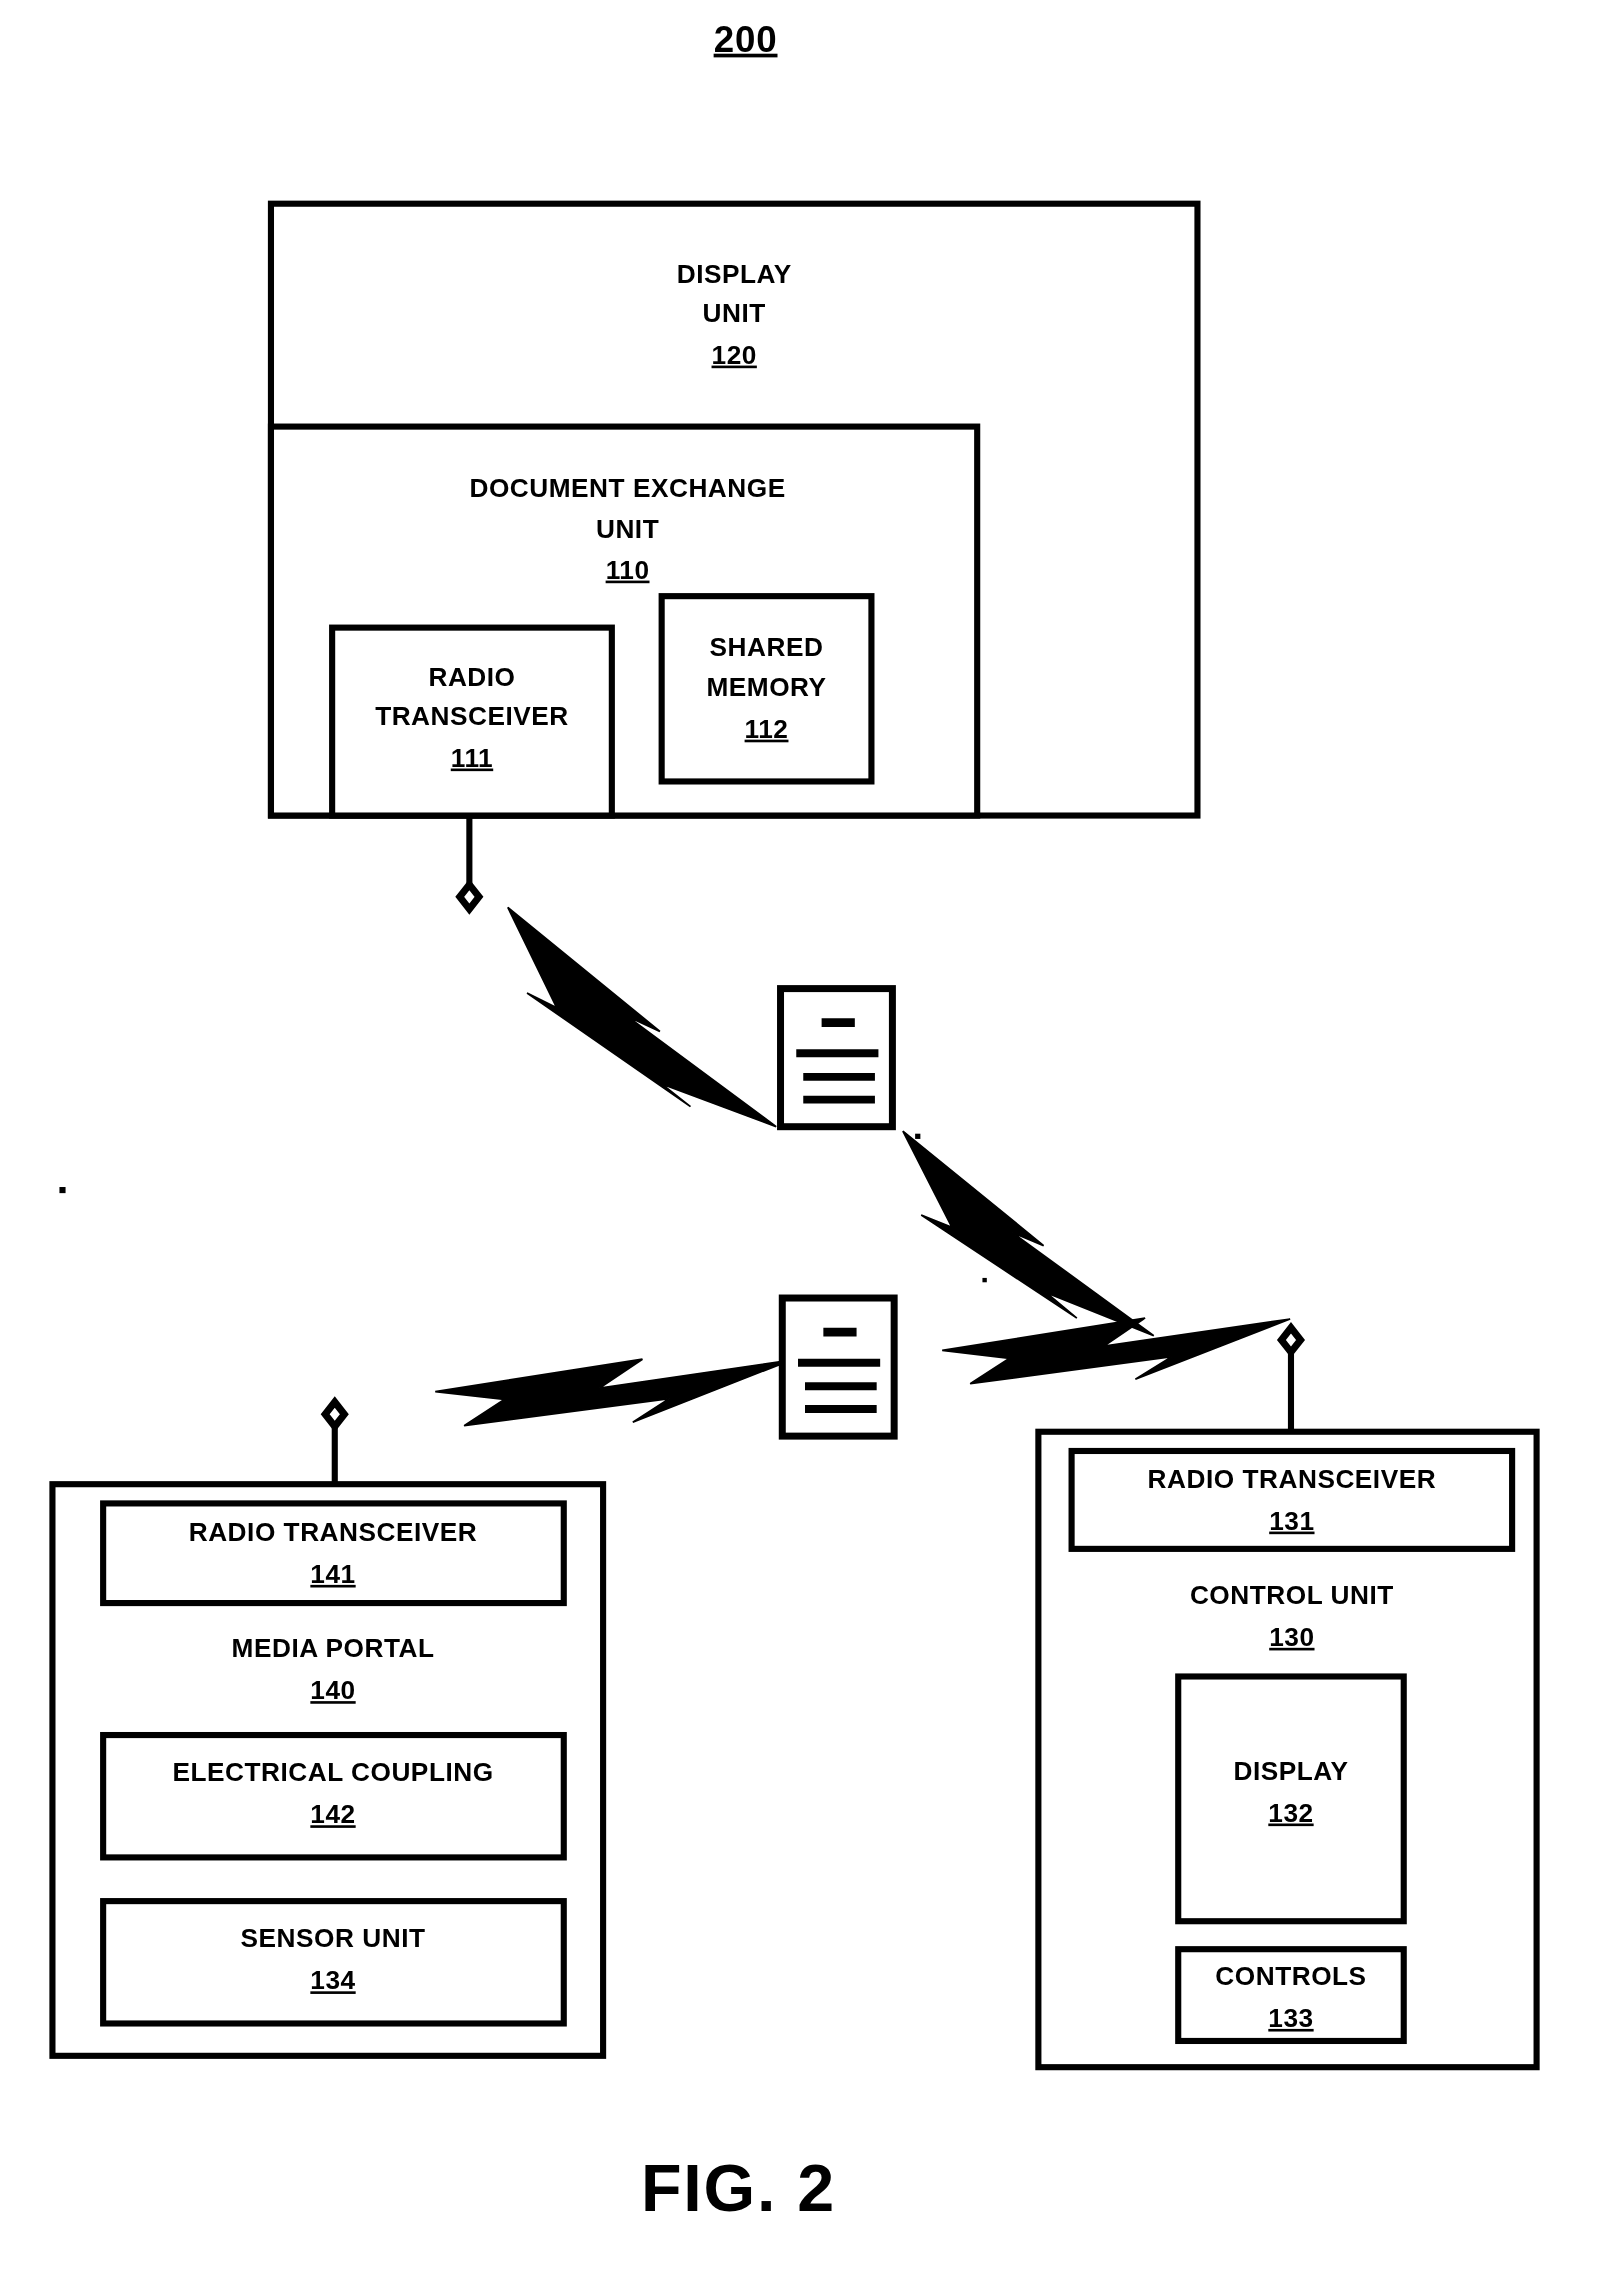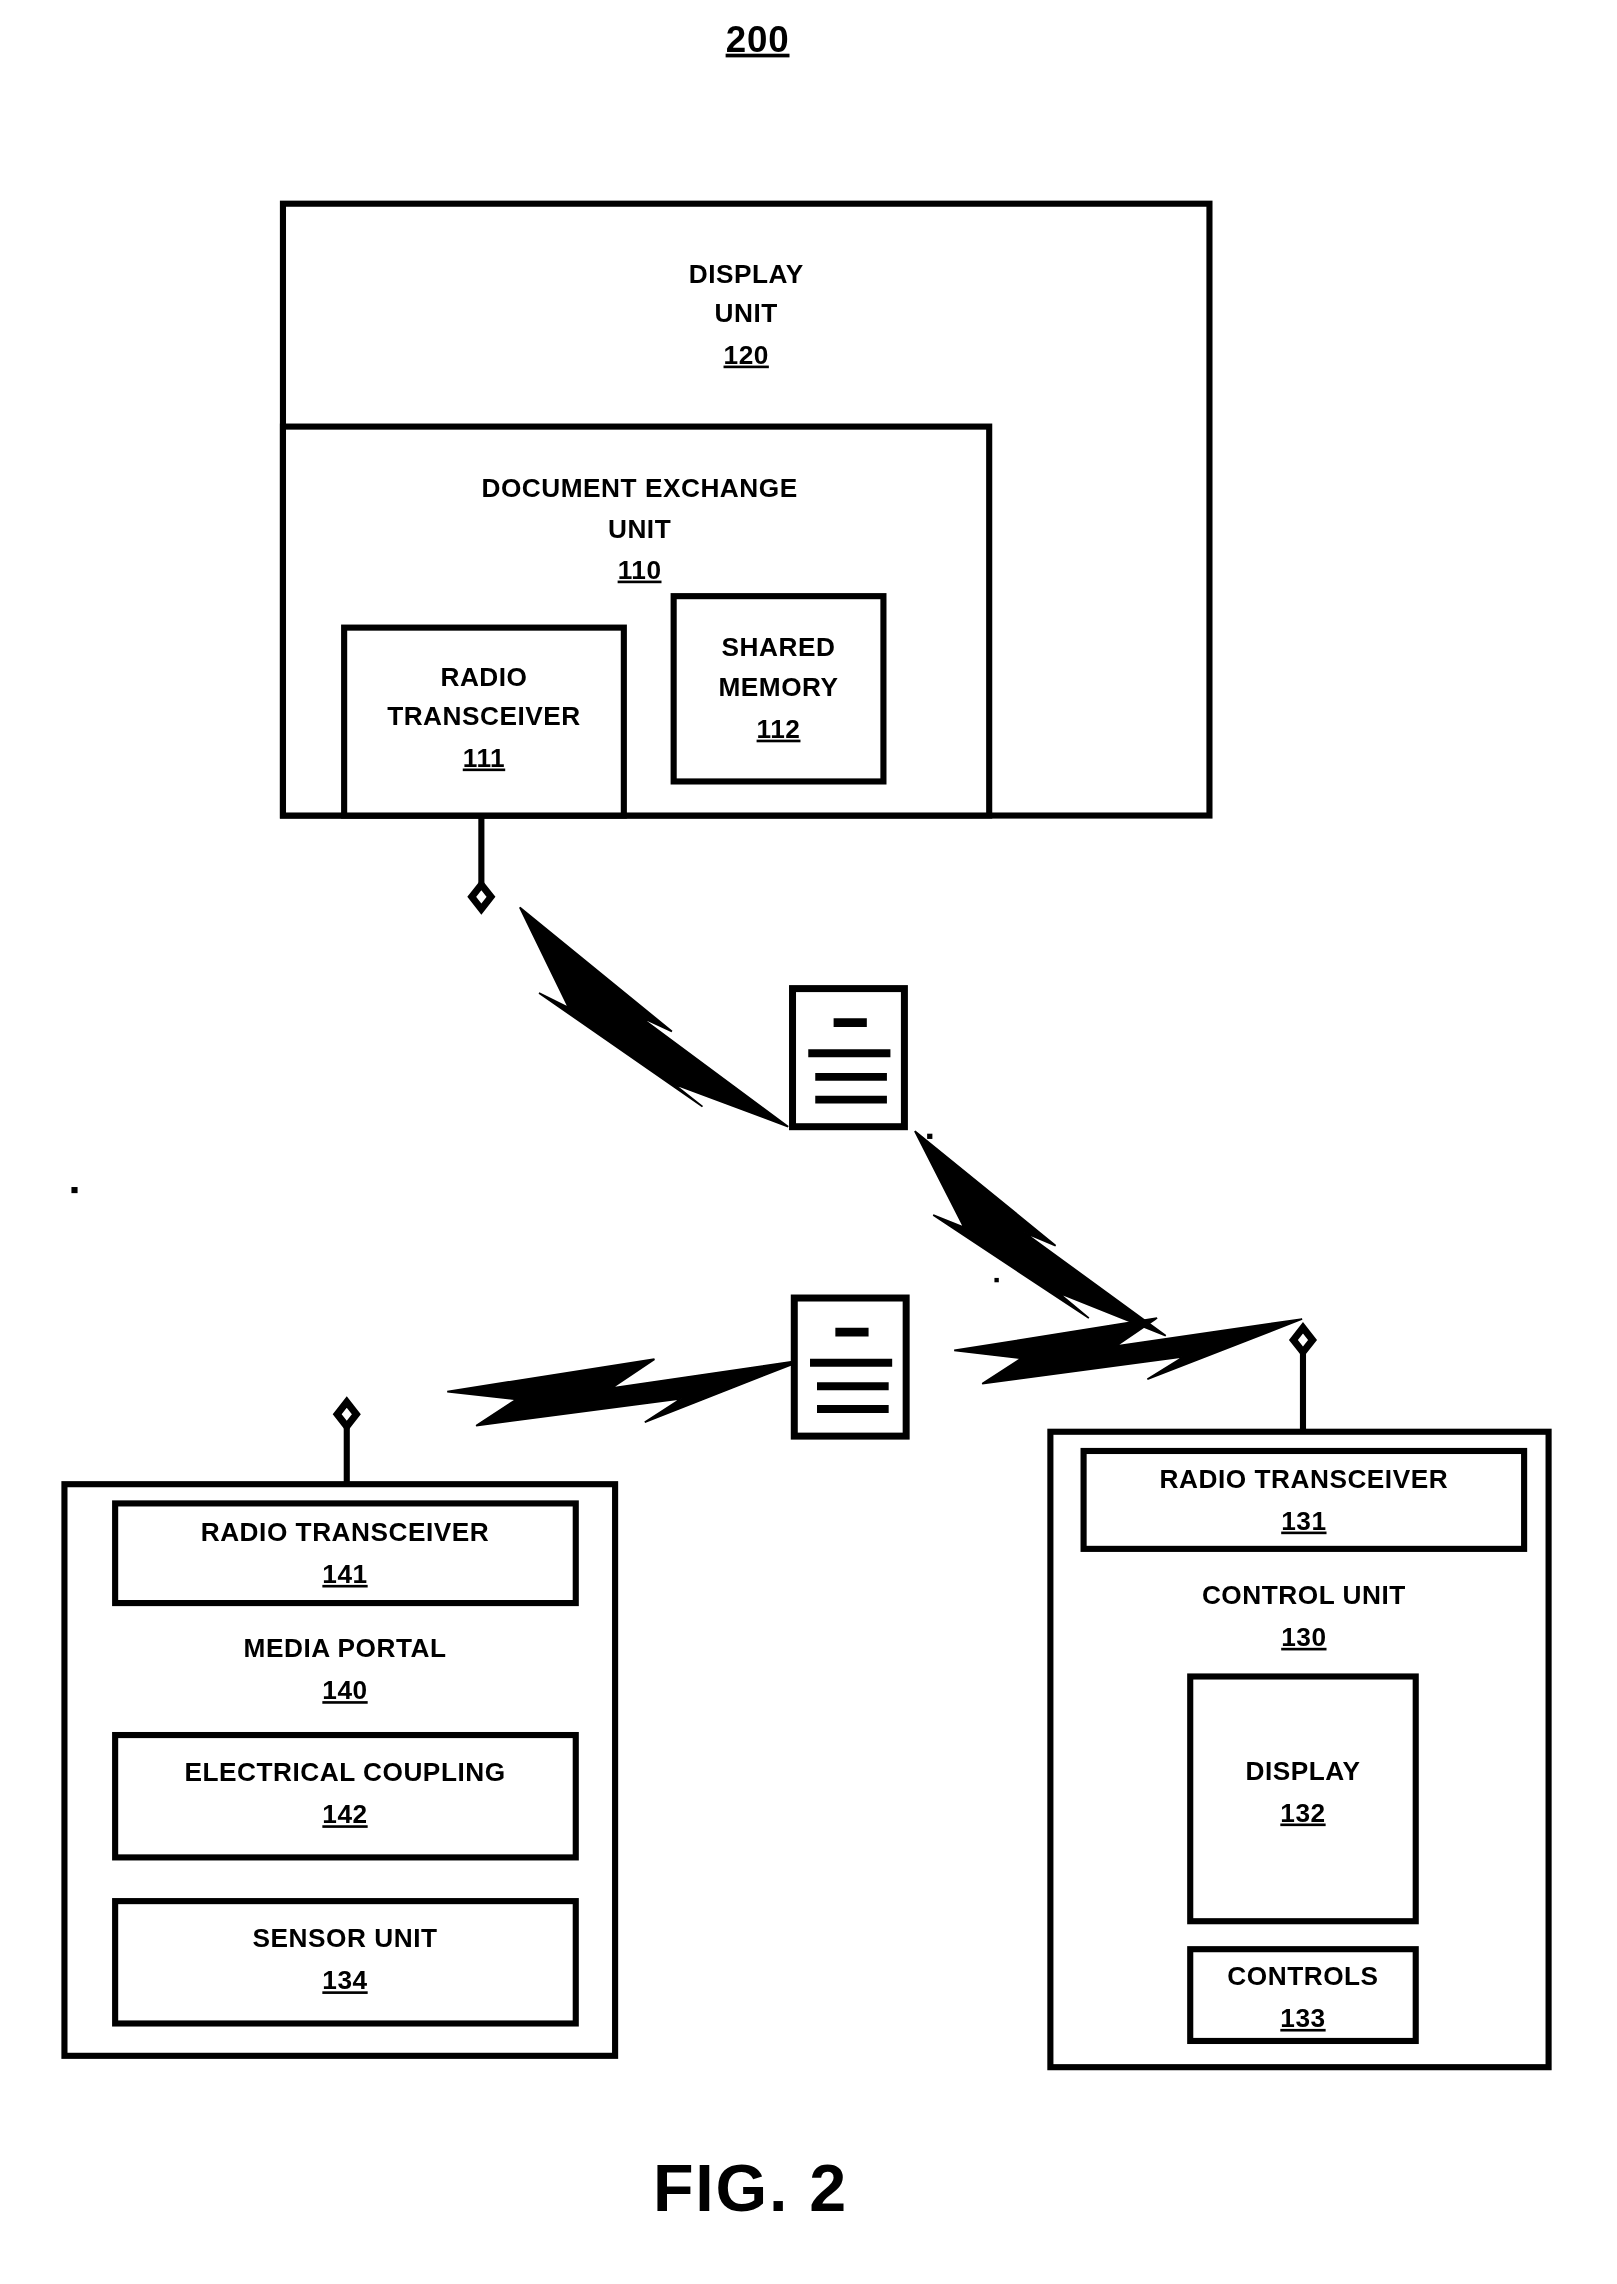--- a/index.html
+++ b/index.html
@@ -11,21 +11,21 @@
   body {
     width: 1617px;
     height: 2284px;
     position: relative;
     font-family: "Liberation Sans", sans-serif;
     color: #000000;
     overflow: hidden;
   }
   #figure-root {
     position: absolute;
-    left: 12px;
+    left: 0;
     top: 0;
     width: 1433px;
     height: 2284px;
   }
   svg.diagram {
     display: block;
     width: 1617px;
     height: 2284px;
   }
   .box {

